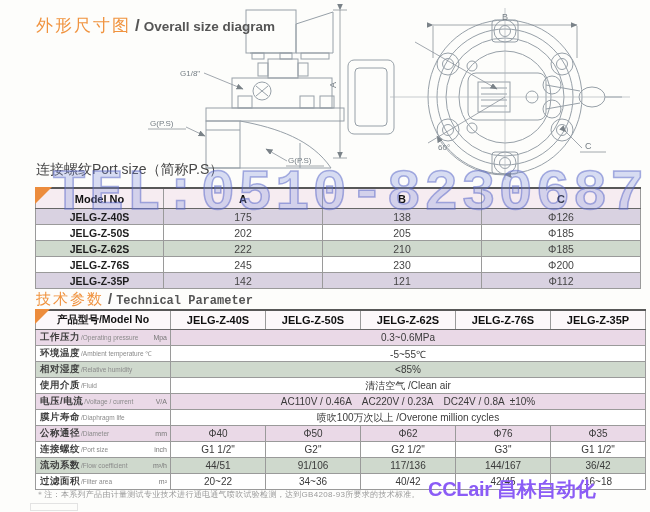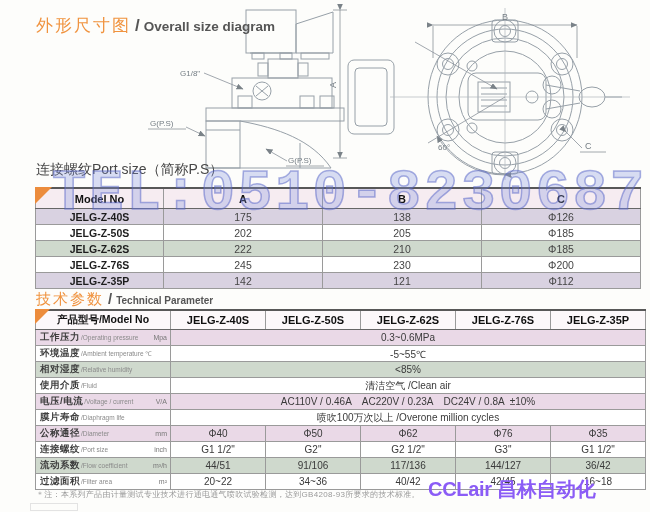--- a/index.html
+++ b/index.html
@@ -9,21 +9,21 @@
   
   .sec-title{position:absolute;white-space:nowrap;z-index:2;}
   #title1{left:36px;top:14px;}
   #title2{left:36px;top:290px;}
   .title-zh{color:#f0933f;font-weight:normal;letter-spacing:2px;}
   #title1 .title-zh{font-size:17px;}
   #title2 .title-zh{font-size:15px;}
   .title-slash{color:#555;font-weight:bold;margin:0 4px;}
   #title1 .title-slash{font-size:17px;} #title2 .title-slash{font-size:15px;}
   .title-en{color:#555;font-weight:bold;}
-  #title1 .title-en{font-size:13.5px;margin-top:24px;} #title2 .title-en{font-size:10px;}
+  #title1 .title-en{font-size:13.5px;margin-top:24px;} #title2 .title-en{font-size:12px;font-family:Liberation Mono, monospace;}
 
   #port-label{position:absolute;left:36px;top:161px;font-size:14px;color:#474747;z-index:2;}
 
   
   #diagram{position:absolute;left:0;top:0;z-index:1;}
   #diagram text{font-family:"Liberation Sans",sans-serif;fill:#747d84;}
 
   
   .tbl-wrap{position:absolute;z-index:2;}
   #size-wrap{left:35px;top:187px;width:605px;}
@@ -350,21 +350,21 @@
             <th>
               <div class="lblcell">
                 <span class="lbl-zh">流动系数</span>
                 <span class="lbl-en">/Flow coefficient</span>
                 <span class="lbl-unit">m³/h</span>
               </div>
             </th>
             <td>44/51</td>
             <td>91/106</td>
             <td>117/136</td>
-            <td>144/127</td>
+            <td>144/167</td>
             <td>36/42</td>
           </tr>
           <tr class="bg-white">
             <th>
               <div class="lblcell">
                 <span class="lbl-zh">过滤面积</span>
                 <span class="lbl-en">/Filter area</span>
                 <span class="lbl-unit">m²</span>
               </div>
             </th>

